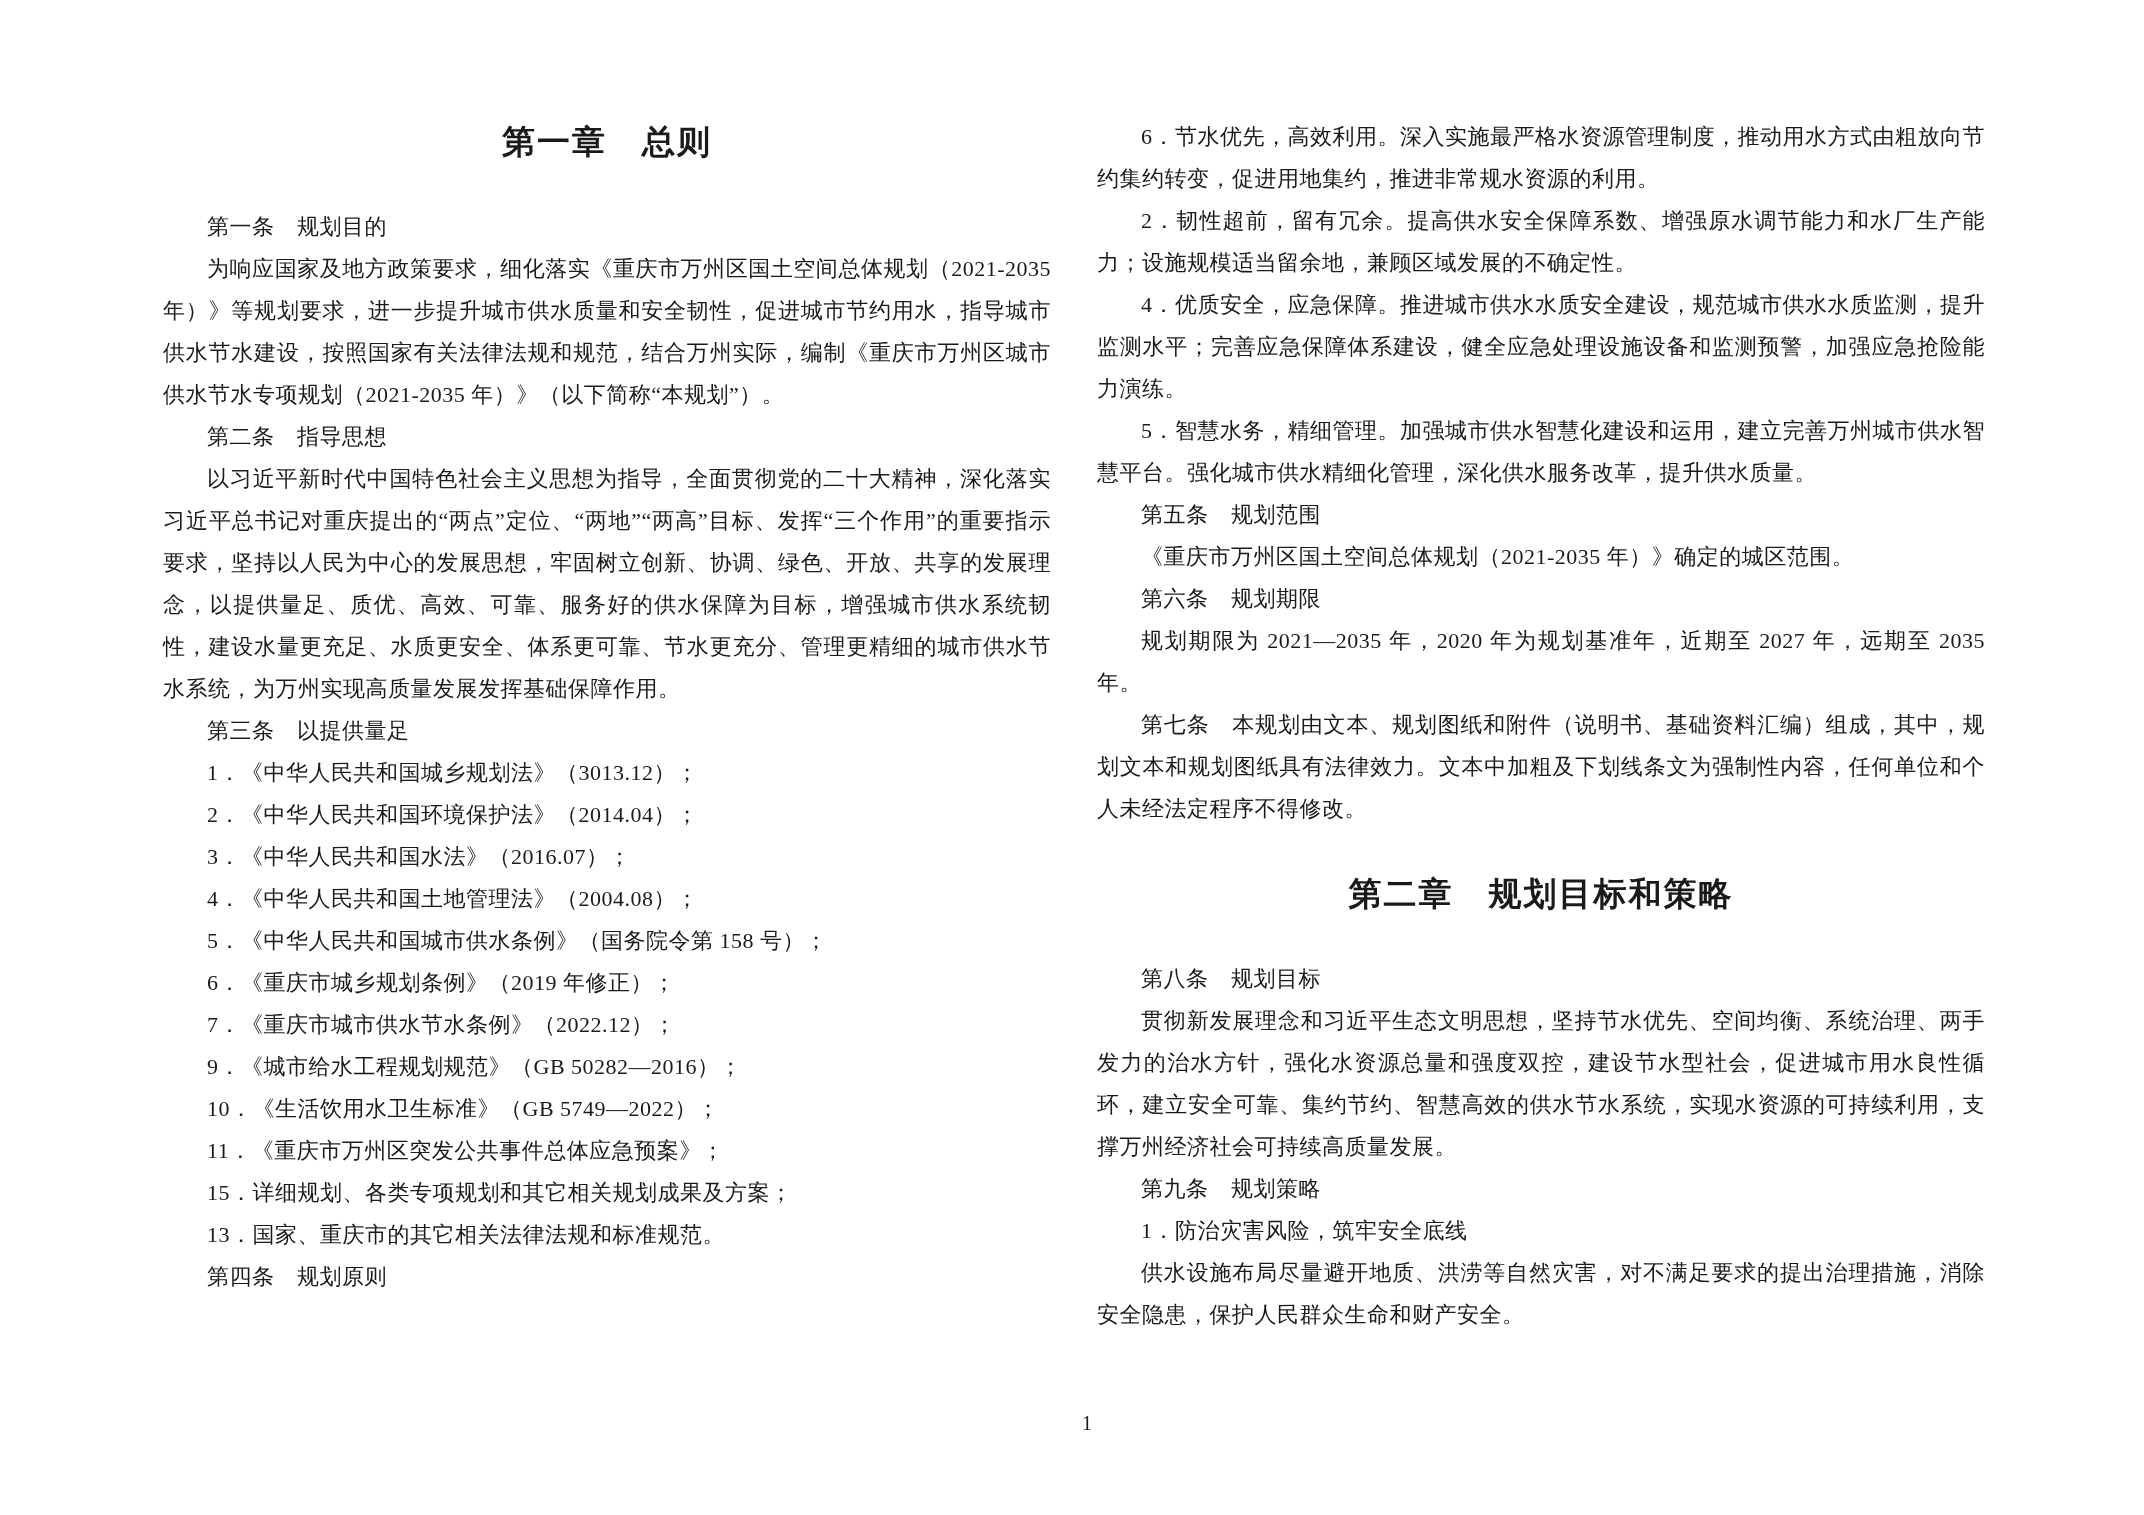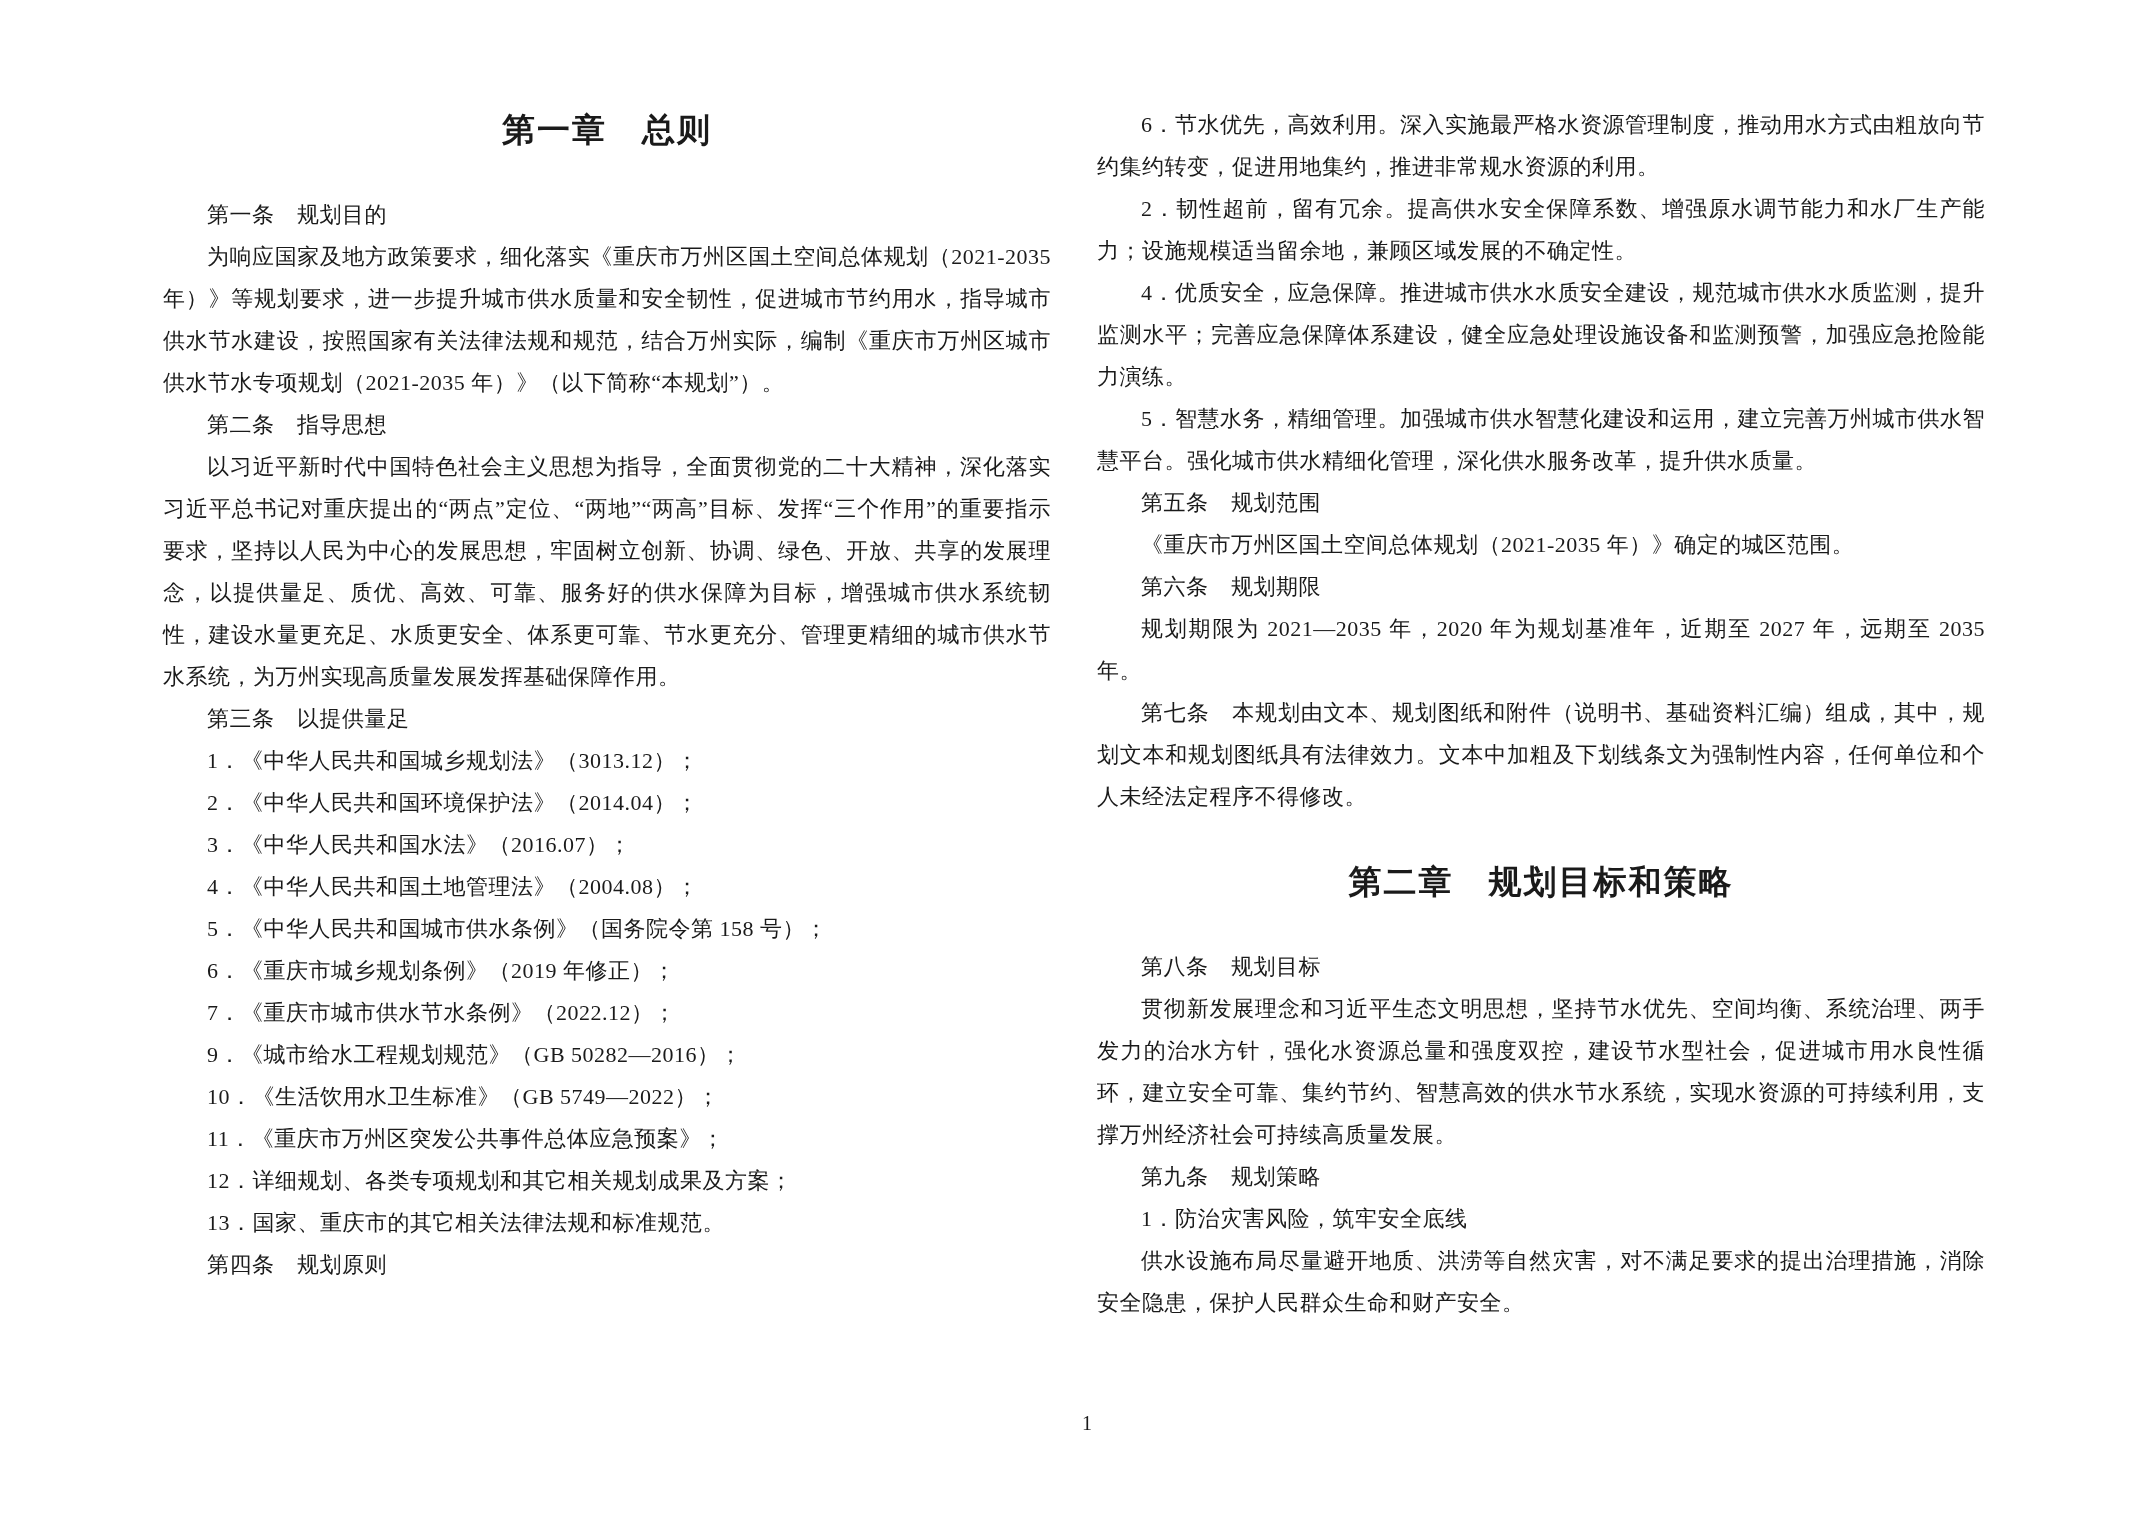--- a/index.html
+++ b/index.html
@@ -11,21 +11,21 @@
     position: relative;
     width: 2144px;
     height: 1515px;
     background: #ffffff;
     overflow: hidden;
     font-family: "Liberation Serif", "DejaVu Serif", serif;
     color: #1a1a1a;
   }
   .column {
     position: absolute;
-    top: 104px;
+    top: 116px;
     width: 888px;
     font-size: 22px;
     line-height: 42px;
     text-align: justify;
     word-break: break-all;
     letter-spacing: 0.5px;
   }
   .col-left  { left: 163px;  }
   .col-right { left: 1097px; }
 
@@ -82,21 +82,21 @@
       <div class="para">1．《中华人民共和国城乡规划法》（3013.12）；</div>
       <div class="para">2．《中华人民共和国环境保护法》（2014.04）；</div>
       <div class="para">3．《中华人民共和国水法》（2016.07）；</div>
       <div class="para">4．《中华人民共和国土地管理法》（2004.08）；</div>
       <div class="para">5．《中华人民共和国城市供水条例》（国务院令第 158 号）；</div>
       <div class="para">6．《重庆市城乡规划条例》（2019 年修正）；</div>
       <div class="para">7．《重庆市城市供水节水条例》（2022.12）；</div>
       <div class="para">9．《城市给水工程规划规范》（GB 50282—2016）；</div>
       <div class="para">10．《生活饮用水卫生标准》（GB 5749—2022）；</div>
       <div class="para">11．《重庆市万州区突发公共事件总体应急预案》；</div>
-      <div class="para">12．详细规划、各类专项规划和其它相关规划成果及方案；</div>
+      <div class="para">15．详细规划、各类专项规划和其它相关规划成果及方案；</div>
       <div class="para">13．国家、重庆市的其它相关法律法规和标准规范。</div>
       <div class="section-heading">第四条　规划原则</div>
     </div>
   <div class="column col-right">
       <div class="para">6．节水优先，高效利用。深入实施最严格水资源管理制度，推动用水方式由粗放向节约集约转变，促进用地集约，推进非常规水资源的利用。</div>
       <div class="para">2．韧性超前，留有冗余。提高供水安全保障系数、增强原水调节能力和水厂生产能力；设施规模适当留余地，兼顾区域发展的不确定性。</div>
       <div class="para">4．优质安全，应急保障。推进城市供水水质安全建设，规范城市供水水质监测，提升监测水平；完善应急保障体系建设，健全应急处理设施设备和监测预警，加强应急抢险能力演练。</div>
       <div class="para">5．智慧水务，精细管理。加强城市供水智慧化建设和运用，建立完善万州城市供水智慧平台。强化城市供水精细化管理，深化供水服务改革，提升供水质量。</div>
       <div class="section-heading">第五条　规划范围</div>
       <div class="para">《重庆市万州区国土空间总体规划（2021-2035 年）》确定的城区范围。</div>

